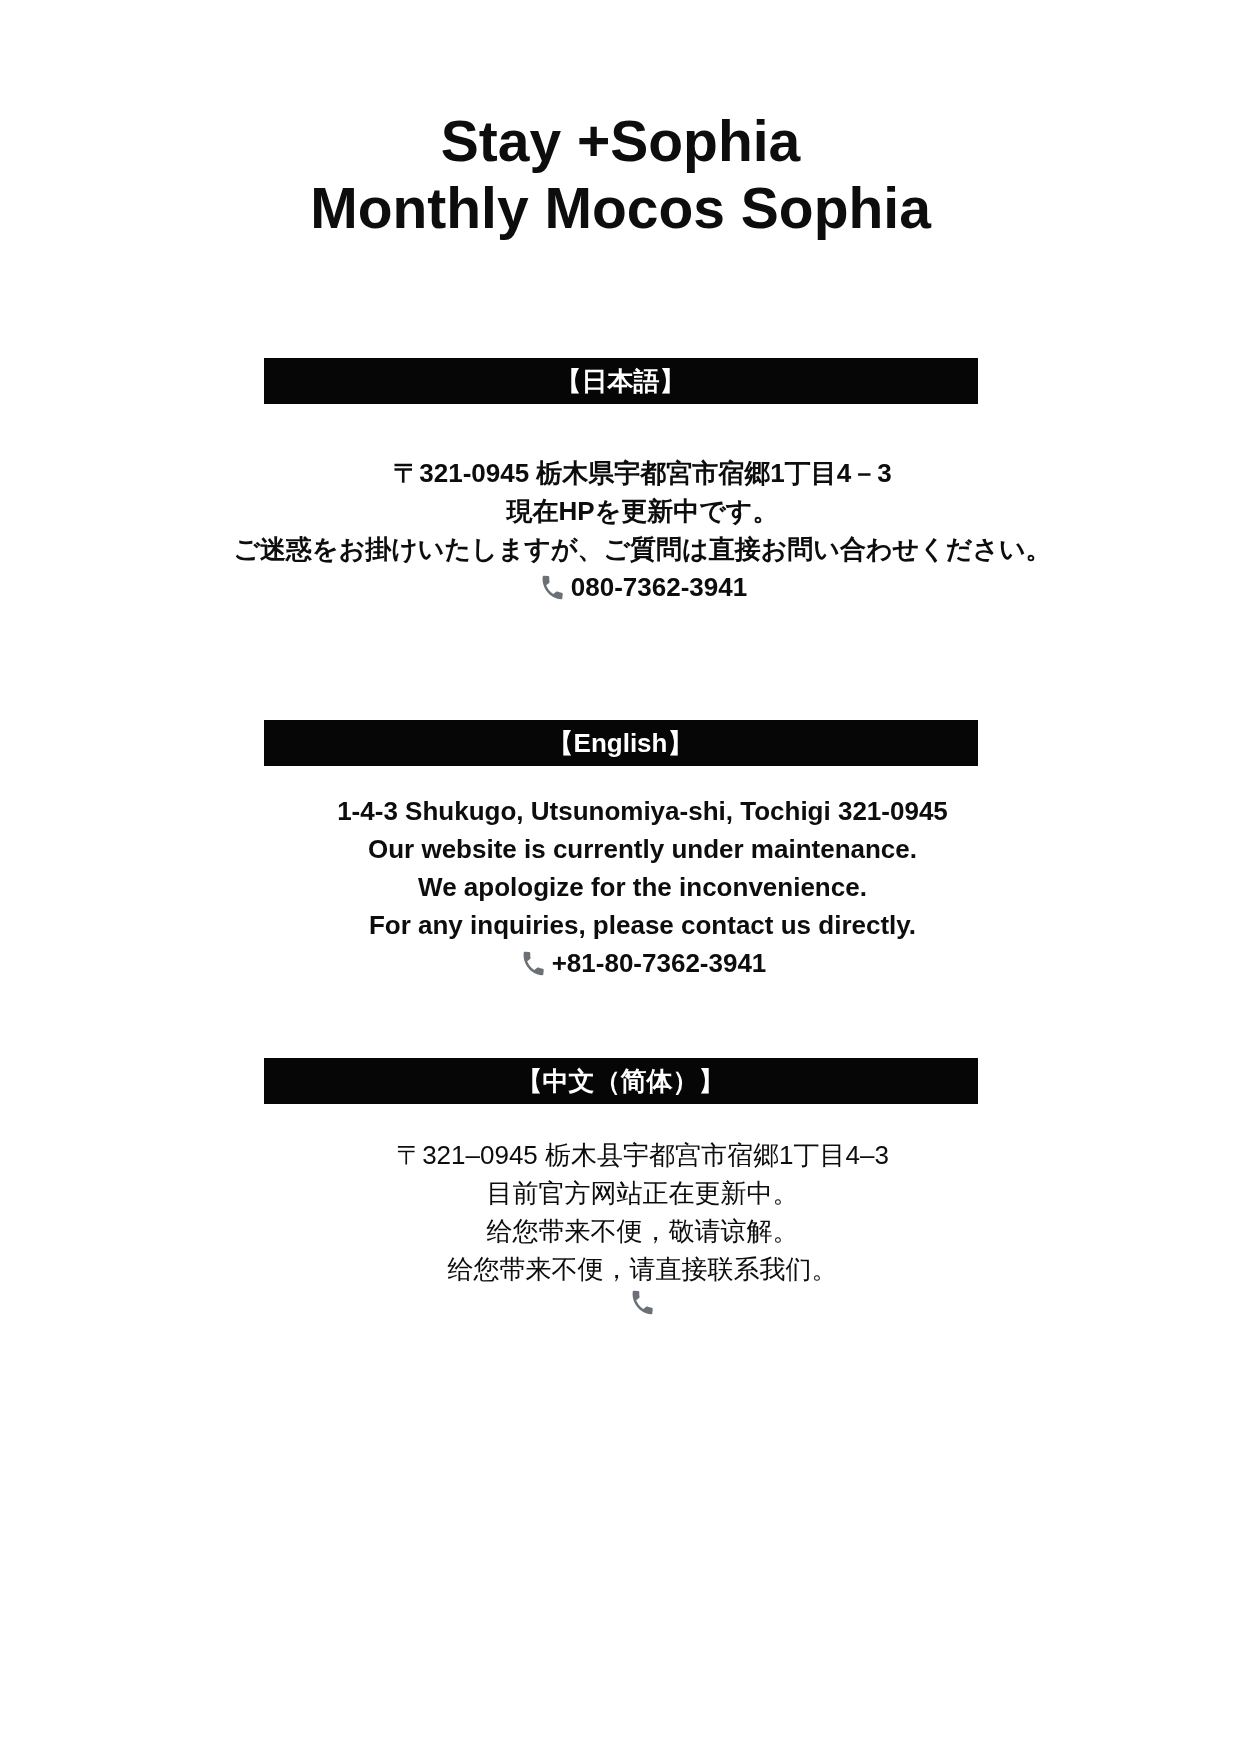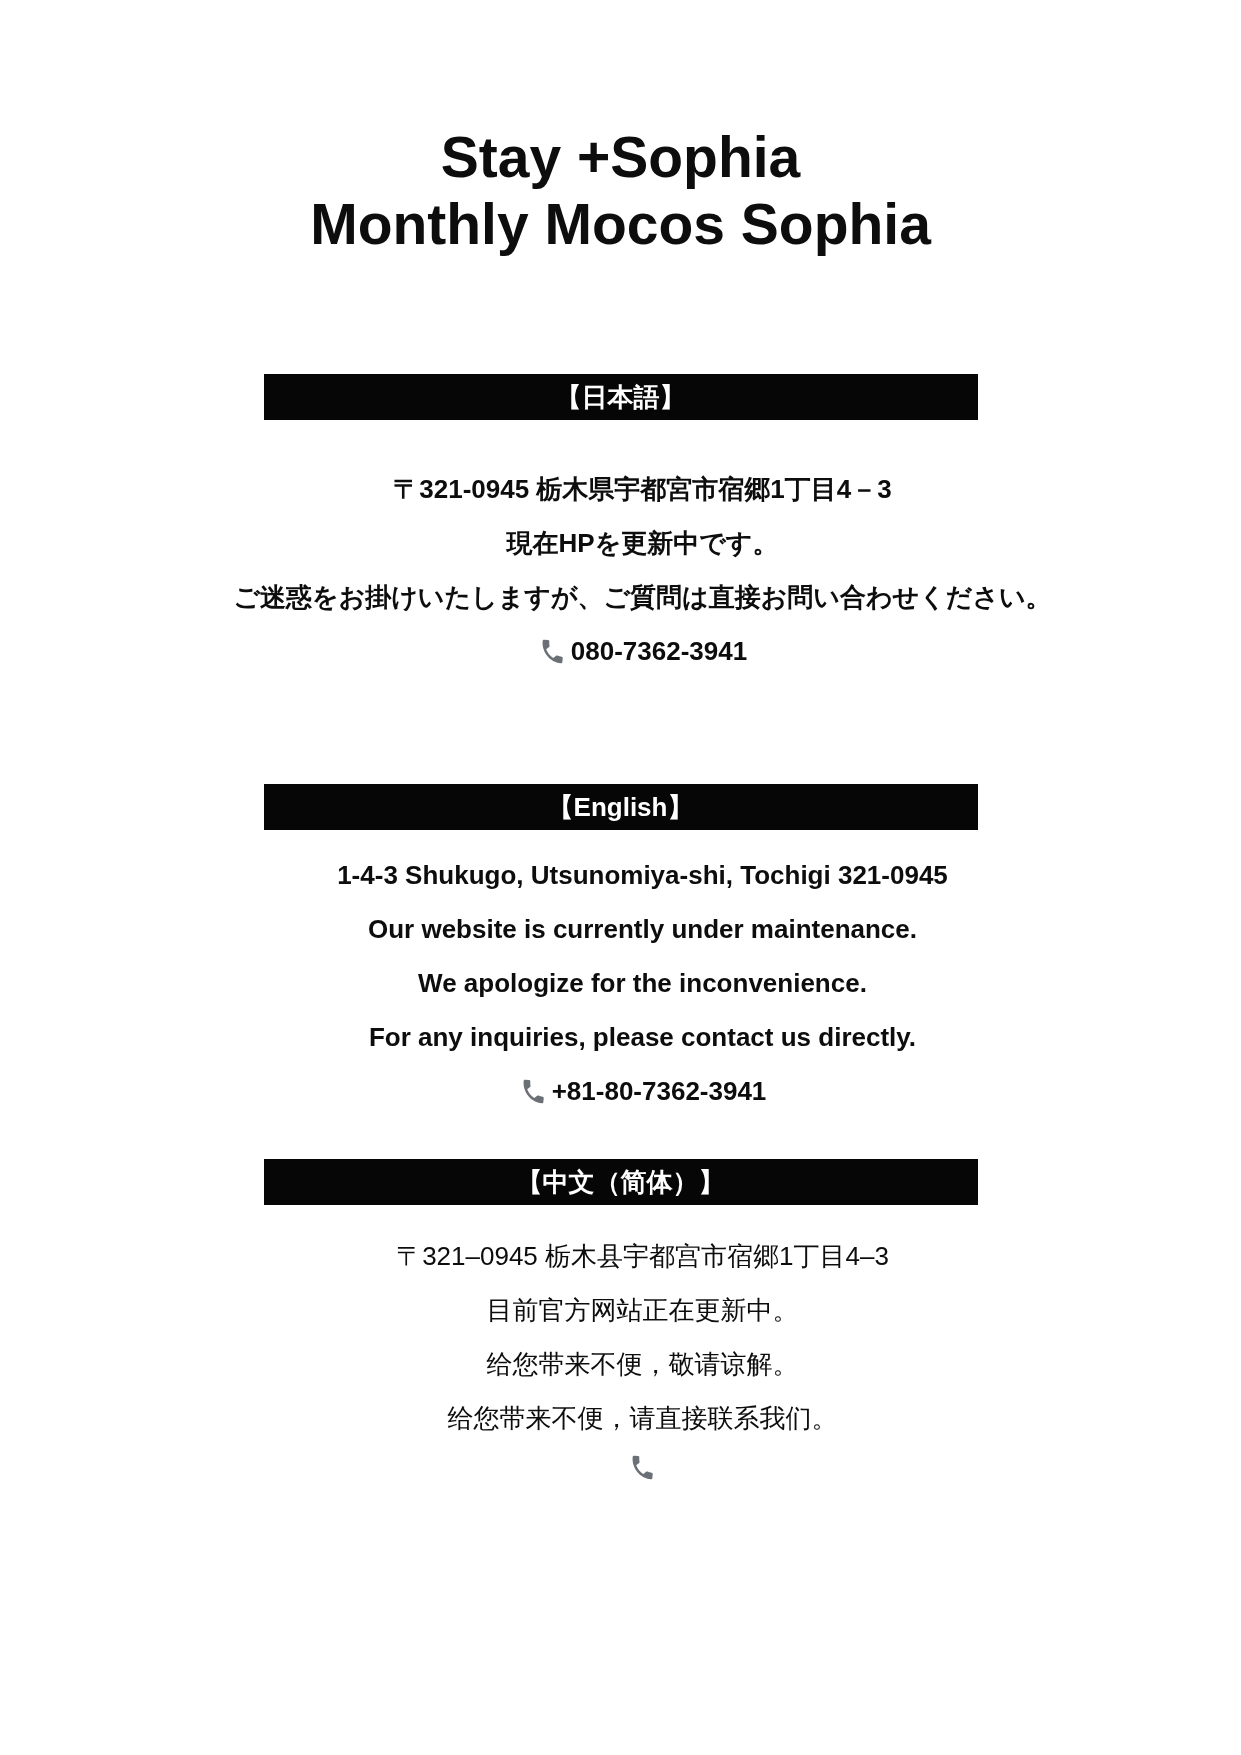--- a/index.html
+++ b/index.html
@@ -18,48 +18,47 @@
     position: relative;
   }
   .title {
     padding-top: 108px;
     text-align: center;
     font-size: 57px;
     font-weight: 700;
     line-height: 67px;
     letter-spacing: 0px;
     color: #0d0d0d;
-    margin-top: 16px;
   }
   .section-bar {
     width: 714px;
     margin: 0 auto;
     height: 46px;
     background: #060606;
     color: #ffffff;
     text-align: center;
     line-height: 46px;
     font-size: 26px;
     font-weight: 700;
   }
   .section-body {
     text-align: center;
     font-size: 26px;
     line-height: 38px;
     color: #0d0d0d;
   }
-  .section-body p { margin: 16px; padding-left: 44px; }
+  .section-body p { margin: 0; padding-left: 44px; }
   .bold-text { font-weight: 700; }
   .regular-text { font-weight: 400; }
   
   .bar-jp { margin-top: 116px; }
   .body-jp { margin-top: 50px; }
   .bar-en { margin-top: 114px; }
   .body-en { margin-top: 26px; }
-  .bar-cn { margin-top: 49px; }
+  .bar-cn { margin-top: 76px; }
   .body-cn { margin-top: 32px; }
   .phone-line {
     display: flex;
     align-items: center;
     justify-content: center;
     gap: 4px;
   }
   .phone-icon-svg {
     width: 29px;
     height: 29px;

